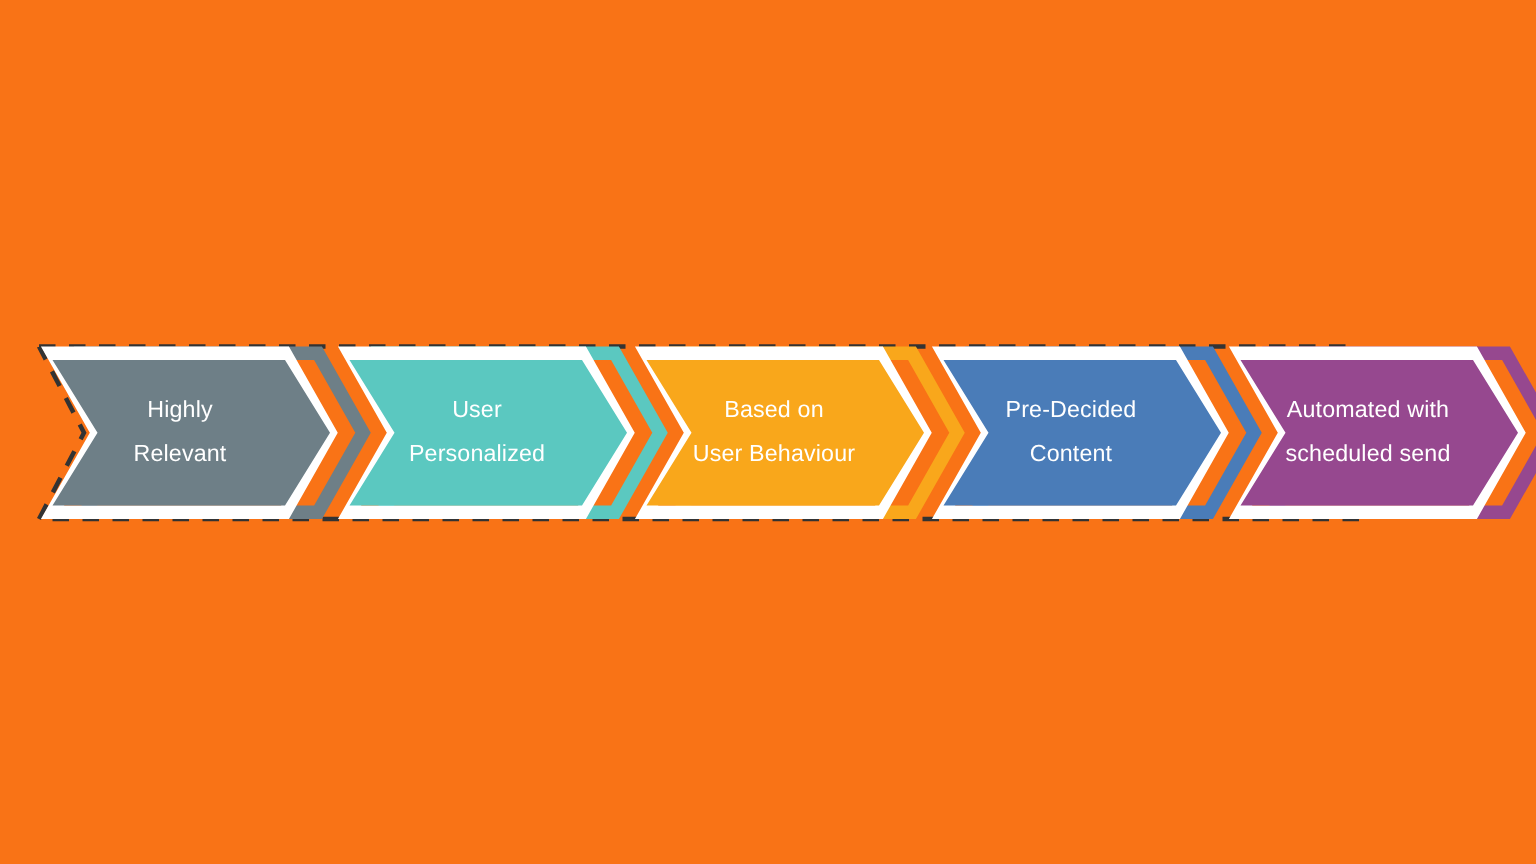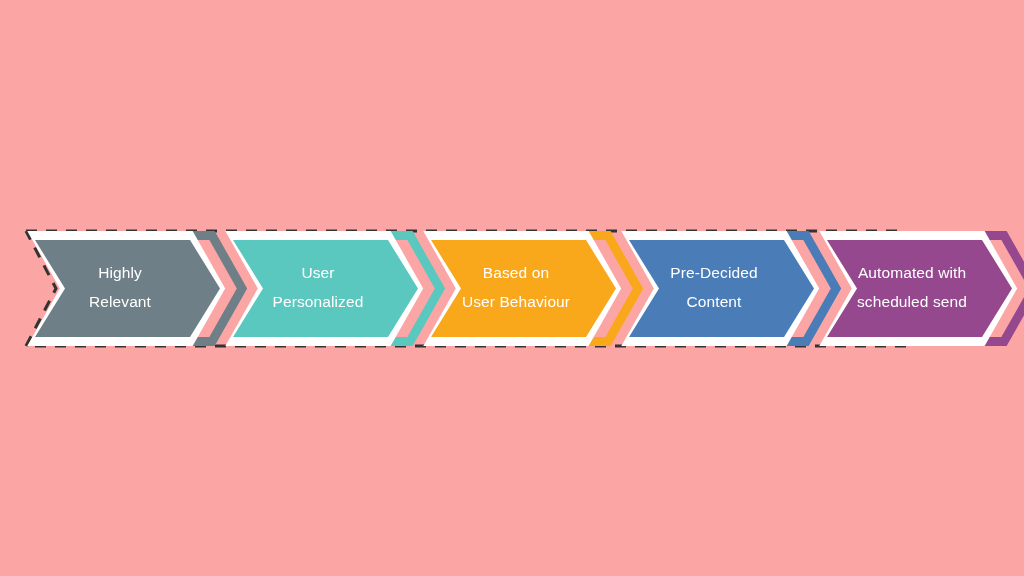--- a/index.html
+++ b/index.html
@@ -10,21 +10,21 @@
   body {
     width: 1024px;
     height: 576px;
     overflow: hidden;
     font-family: "Liberation Sans", sans-serif;
   }
   #stage {
     position: relative;
     width: 1024px;
     height: 576px;
-    background: #fca5a5;
+    background: #f97316;
   }
   #flow-svg {
     position: absolute;
     left: 0;
     top: 0;
     width: 1024px;
     height: 576px;
     display: block;
   }
   .step-label {

